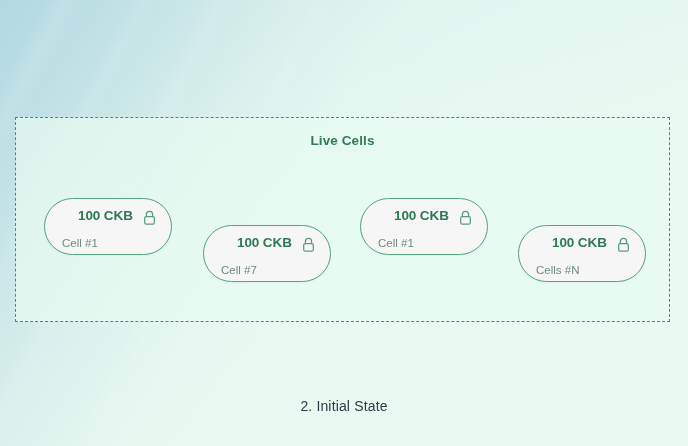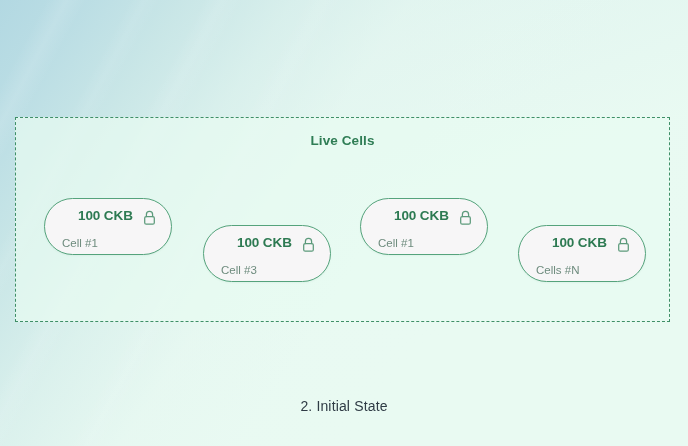--- a/index.html
+++ b/index.html
@@ -167,21 +167,21 @@
     <span class="cell-lock">
       <svg width="15" height="16" viewBox="0 0 15 16" fill="none">
         <path d="M4.4 6.6 V4.4 A3.1 3.1 0 0 1 10.6 4.4 V6.6" stroke="#5c9a7b" stroke-width="1.25" fill="none" stroke-linecap="round"></path>
         <rect x="2.7" y="6.6" width="9.6" height="7.6" rx="1.5" stroke="#5c9a7b" stroke-width="1.25" fill="none"></rect>
       </svg>
     </span>
   </div>
 
   <div class="cell" id="cell-2">
     <div class="cell-amount">100 CKB</div>
-    <div class="cell-label">Cell #3</div>
+    <div class="cell-label">Cell #7</div>
     <span class="cell-lock">
       <svg width="15" height="16" viewBox="0 0 15 16" fill="none">
         <path d="M4.4 6.6 V4.4 A3.1 3.1 0 0 1 10.6 4.4 V6.6" stroke="#5c9a7b" stroke-width="1.25" fill="none" stroke-linecap="round"></path>
         <rect x="2.7" y="6.6" width="9.6" height="7.6" rx="1.5" stroke="#5c9a7b" stroke-width="1.25" fill="none"></rect>
       </svg>
     </span>
   </div>
 
   <div class="cell" id="cell-3">
     <div class="cell-amount">100 CKB</div>

